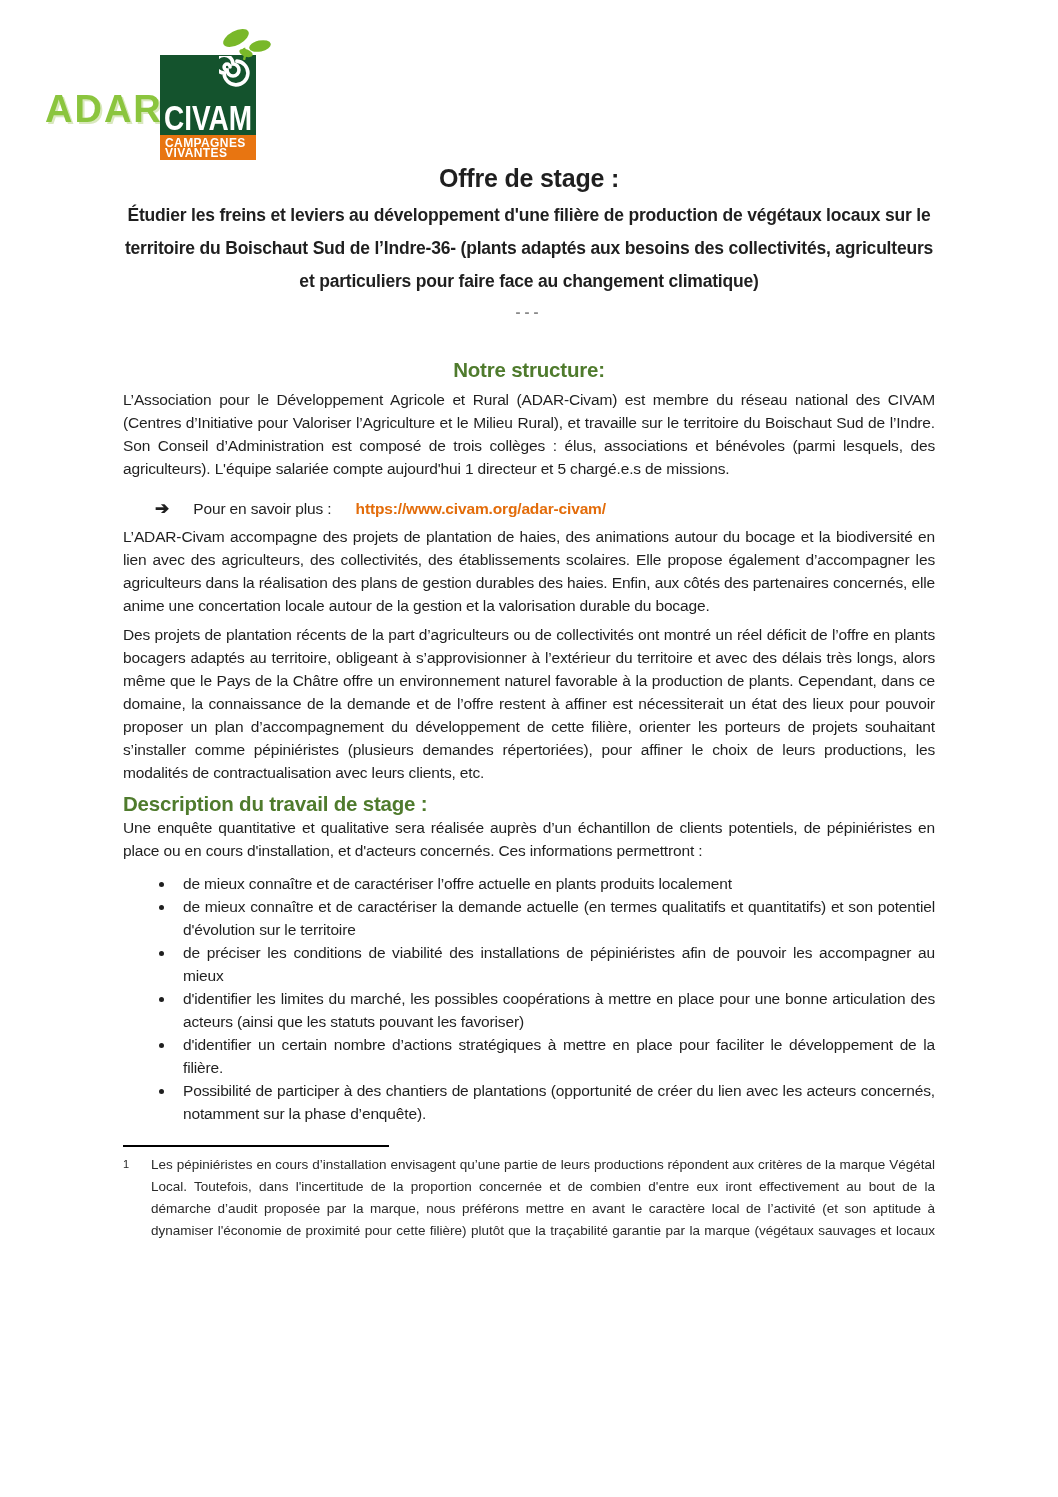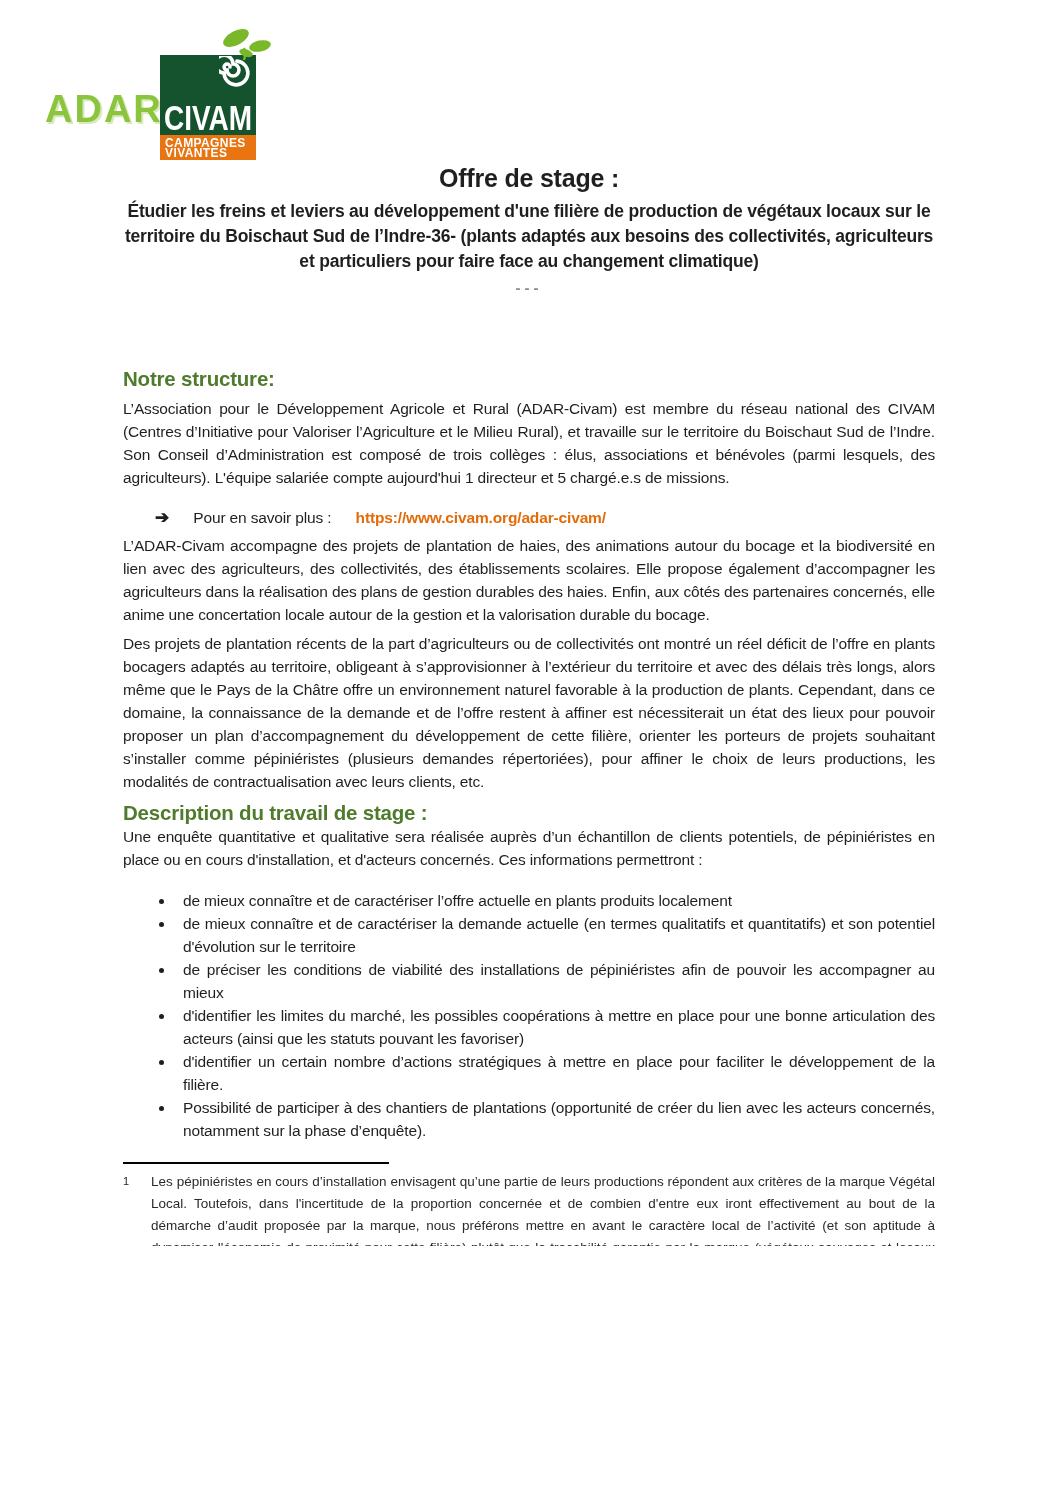--- a/index.html
+++ b/index.html
@@ -43,54 +43,54 @@
     padding:3px 0 0 5px; letter-spacing:0.4px;
   }
 
   
   .doc-title {
     margin:164px 0 0 0; text-align:center;
     font-size:25px; font-weight:bold; letter-spacing:-0.2px;
   }
   .doc-subtitle {
     margin:6px auto 0 auto; max-width:826px; text-align:center;
-    font-size:17.5px; font-weight:bold; line-height:25px; letter-spacing:-0.2px;
+    font-size:17.5px; font-weight:bold; line-height:33px; letter-spacing:-0.2px;
   }
   .divider {
     margin-top:5px; text-align:center;
     color:#8a8a8a; font-weight:bold; font-size:15px; letter-spacing:4px;
   }
 
   
   .section-heading {
     color:#4f7b2d; font-size:20.5px; font-weight:bold;
     margin:0; letter-spacing:-0.2px;
   }
-  .h-structure   { margin-top:71px; }
+  .h-structure   { margin-top:38px;text-align:center; }
   .h-contexte    { margin-top:20px; }
   .h-description { margin-top:8px; }
 
   p.body {
     margin:6px 0 0 0;
     font-size:15.5px; line-height:23px; letter-spacing:-0.15px;
     text-align:justify;
   }
   p.body.no-gap { margin-top:0; }
   .para-gap { margin-top:10px; }
 
   .more-info {
     margin:18px 0 0 0; padding-left:32px;
     font-size:15.5px; letter-spacing:-0.15px;
   }
   .arrow-glyph { font-weight:bold; font-size:17px; margin-right:20px; }
   .link { color:#e36c0a; font-weight:bold; text-decoration:none; cursor:pointer;padding-left:20px; }
 
   .fn-ref { font-size:11px; vertical-align:super; line-height:0; }
 
-  ul.bullets { margin:18px 0 0 0; padding-left:52px; list-style:disc; }
+  ul.bullets { margin:10px 0 0 0; padding-left:52px; list-style:disc; }
   ul.bullets li {
     padding-left:8px; margin:0;
     font-size:15.5px; line-height:23px; letter-spacing:-0.15px;
     text-align:justify;
   }
 
   
   .footnote-block { margin-top:20px; }
   .footnote-rule { width:266px; height:2px; background:#000000; }
   .footnote-row {

